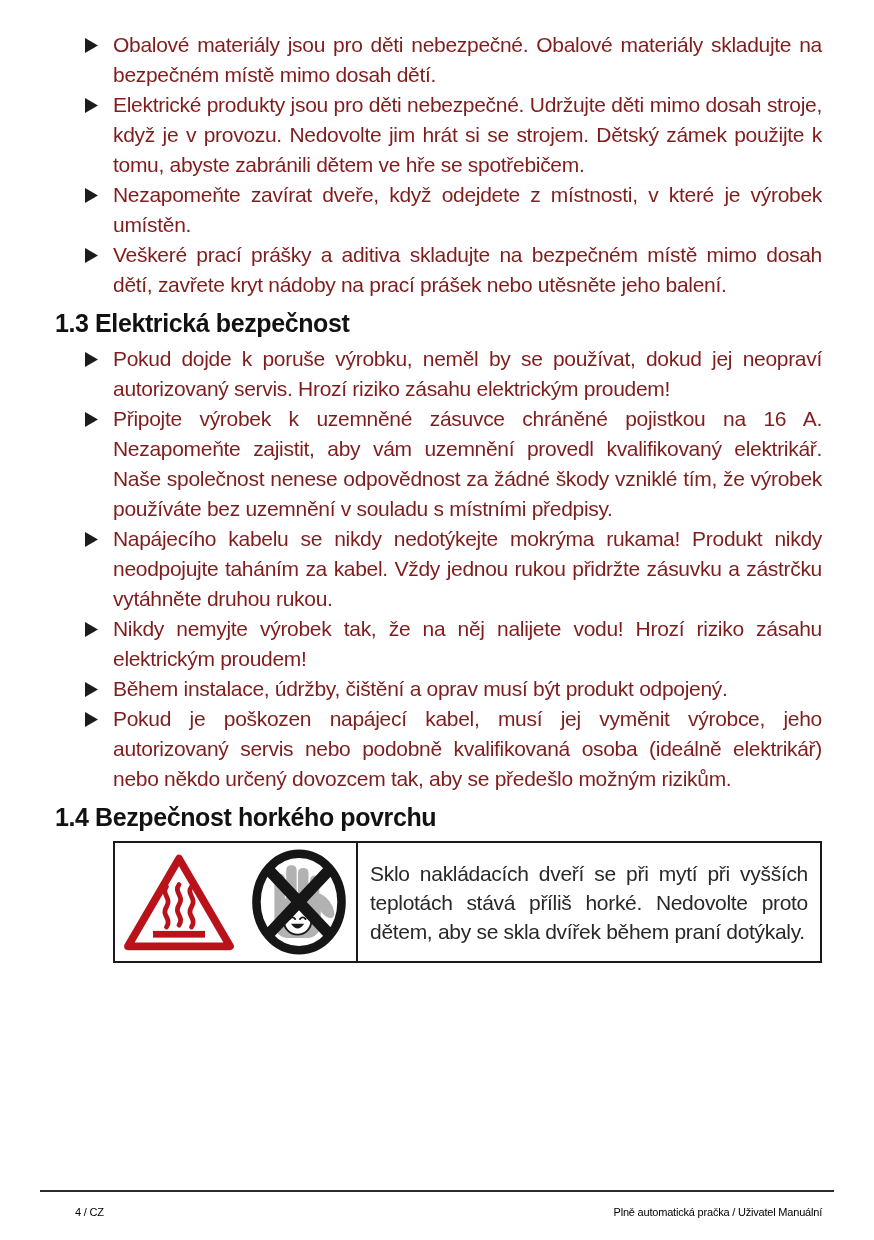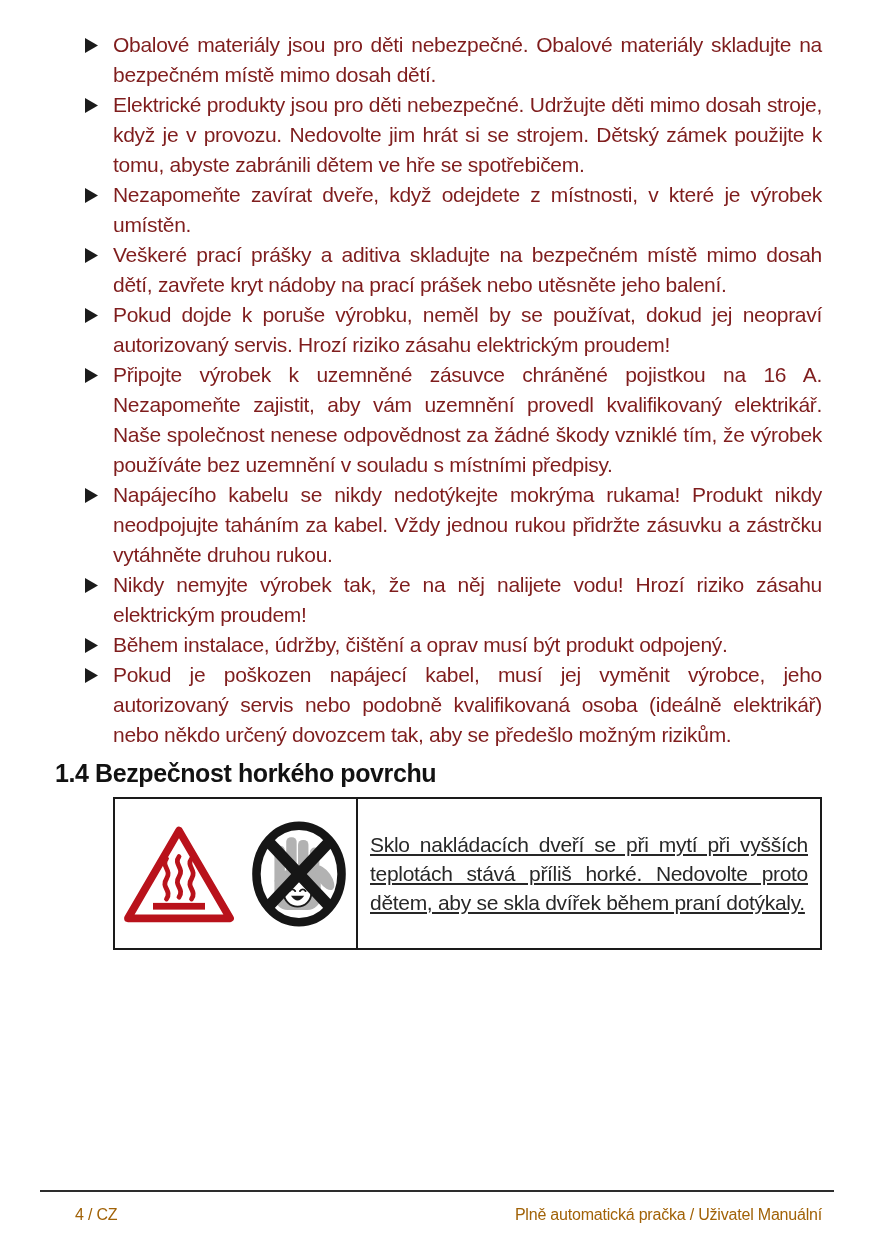--- a/index.html
+++ b/index.html
@@ -49,25 +49,24 @@
     line-height: 32px;
     font-weight: bold;
     color: #121212;
     letter-spacing: -0.4px;
     margin: 7px 0 5px 0;
   }
 
   .warning-box {
     margin: 8px 0 0 58px;
     width: 709px;
-    height: 153px;
+    height: 122px;
     border: 2px solid #1a1a1a;
     display: flex;
     align-items: stretch;
-    text-decoration: underline;
   }
   .warning-icons {
     flex: none;
     width: 243px;
     border-right: 2px solid #1a1a1a;
     display: flex;
     align-items: center;
     justify-content: center;
     gap: 10px;
     padding: 4px;
@@ -91,23 +90,23 @@
     left: 40px;
     right: 40px;
     top: 1190px;
     border-top: 2px solid #2d2d2d;
   }
   .footer-row {
     display: flex;
     justify-content: space-between;
     align-items: baseline;
     padding: 14px 12px 0 35px;
-    font-size: 16px;
+    font-size: 11px;
     letter-spacing: -0.2px;
-    color: #a16207;
+    color: #000000;
   }
 </style>
 </head>
 <body>
 
 <div class="page">
   <main class="content">
 
     <ul class="bullets">
       <li>
@@ -121,20 +120,21 @@
       <li>
         <span class="marker"></span>
         <span class="li-text">Nezapomeňte zavírat dveře, když odejdete z místnosti, v které je výrobek umístěn.</span>
       </li>
       <li>
         <span class="marker"></span>
         <span class="li-text">Veškeré prací prášky a aditiva skladujte na bezpečném místě mimo dosah dětí, zavřete kryt nádoby na prací prášek nebo utěsněte jeho balení.</span>
       </li>
     </ul>
 
+    <h2 class="section-heading">1.3 Elektrická bezpečnost</h2>
 
     <ul class="bullets">
       <li>
         <span class="marker"></span>
         <span class="li-text">Pokud dojde k poruše výrobku, neměl by se používat, dokud jej neopraví autorizovaný servis. Hrozí riziko zásahu elektrickým proudem!</span>
       </li>
       <li>
         <span class="marker"></span>
         <span class="li-text">Připojte výrobek k uzemněné zásuvce chráněné pojistkou na 16 A. Nezapomeňte zajistit, aby vám uzemnění provedl kvalifikovaný elektrikář. Naše společnost nenese odpovědnost za žádné škody vzniklé tím, že výrobek používáte bez uzemnění v souladu s místními předpisy.</span>
       </li>

